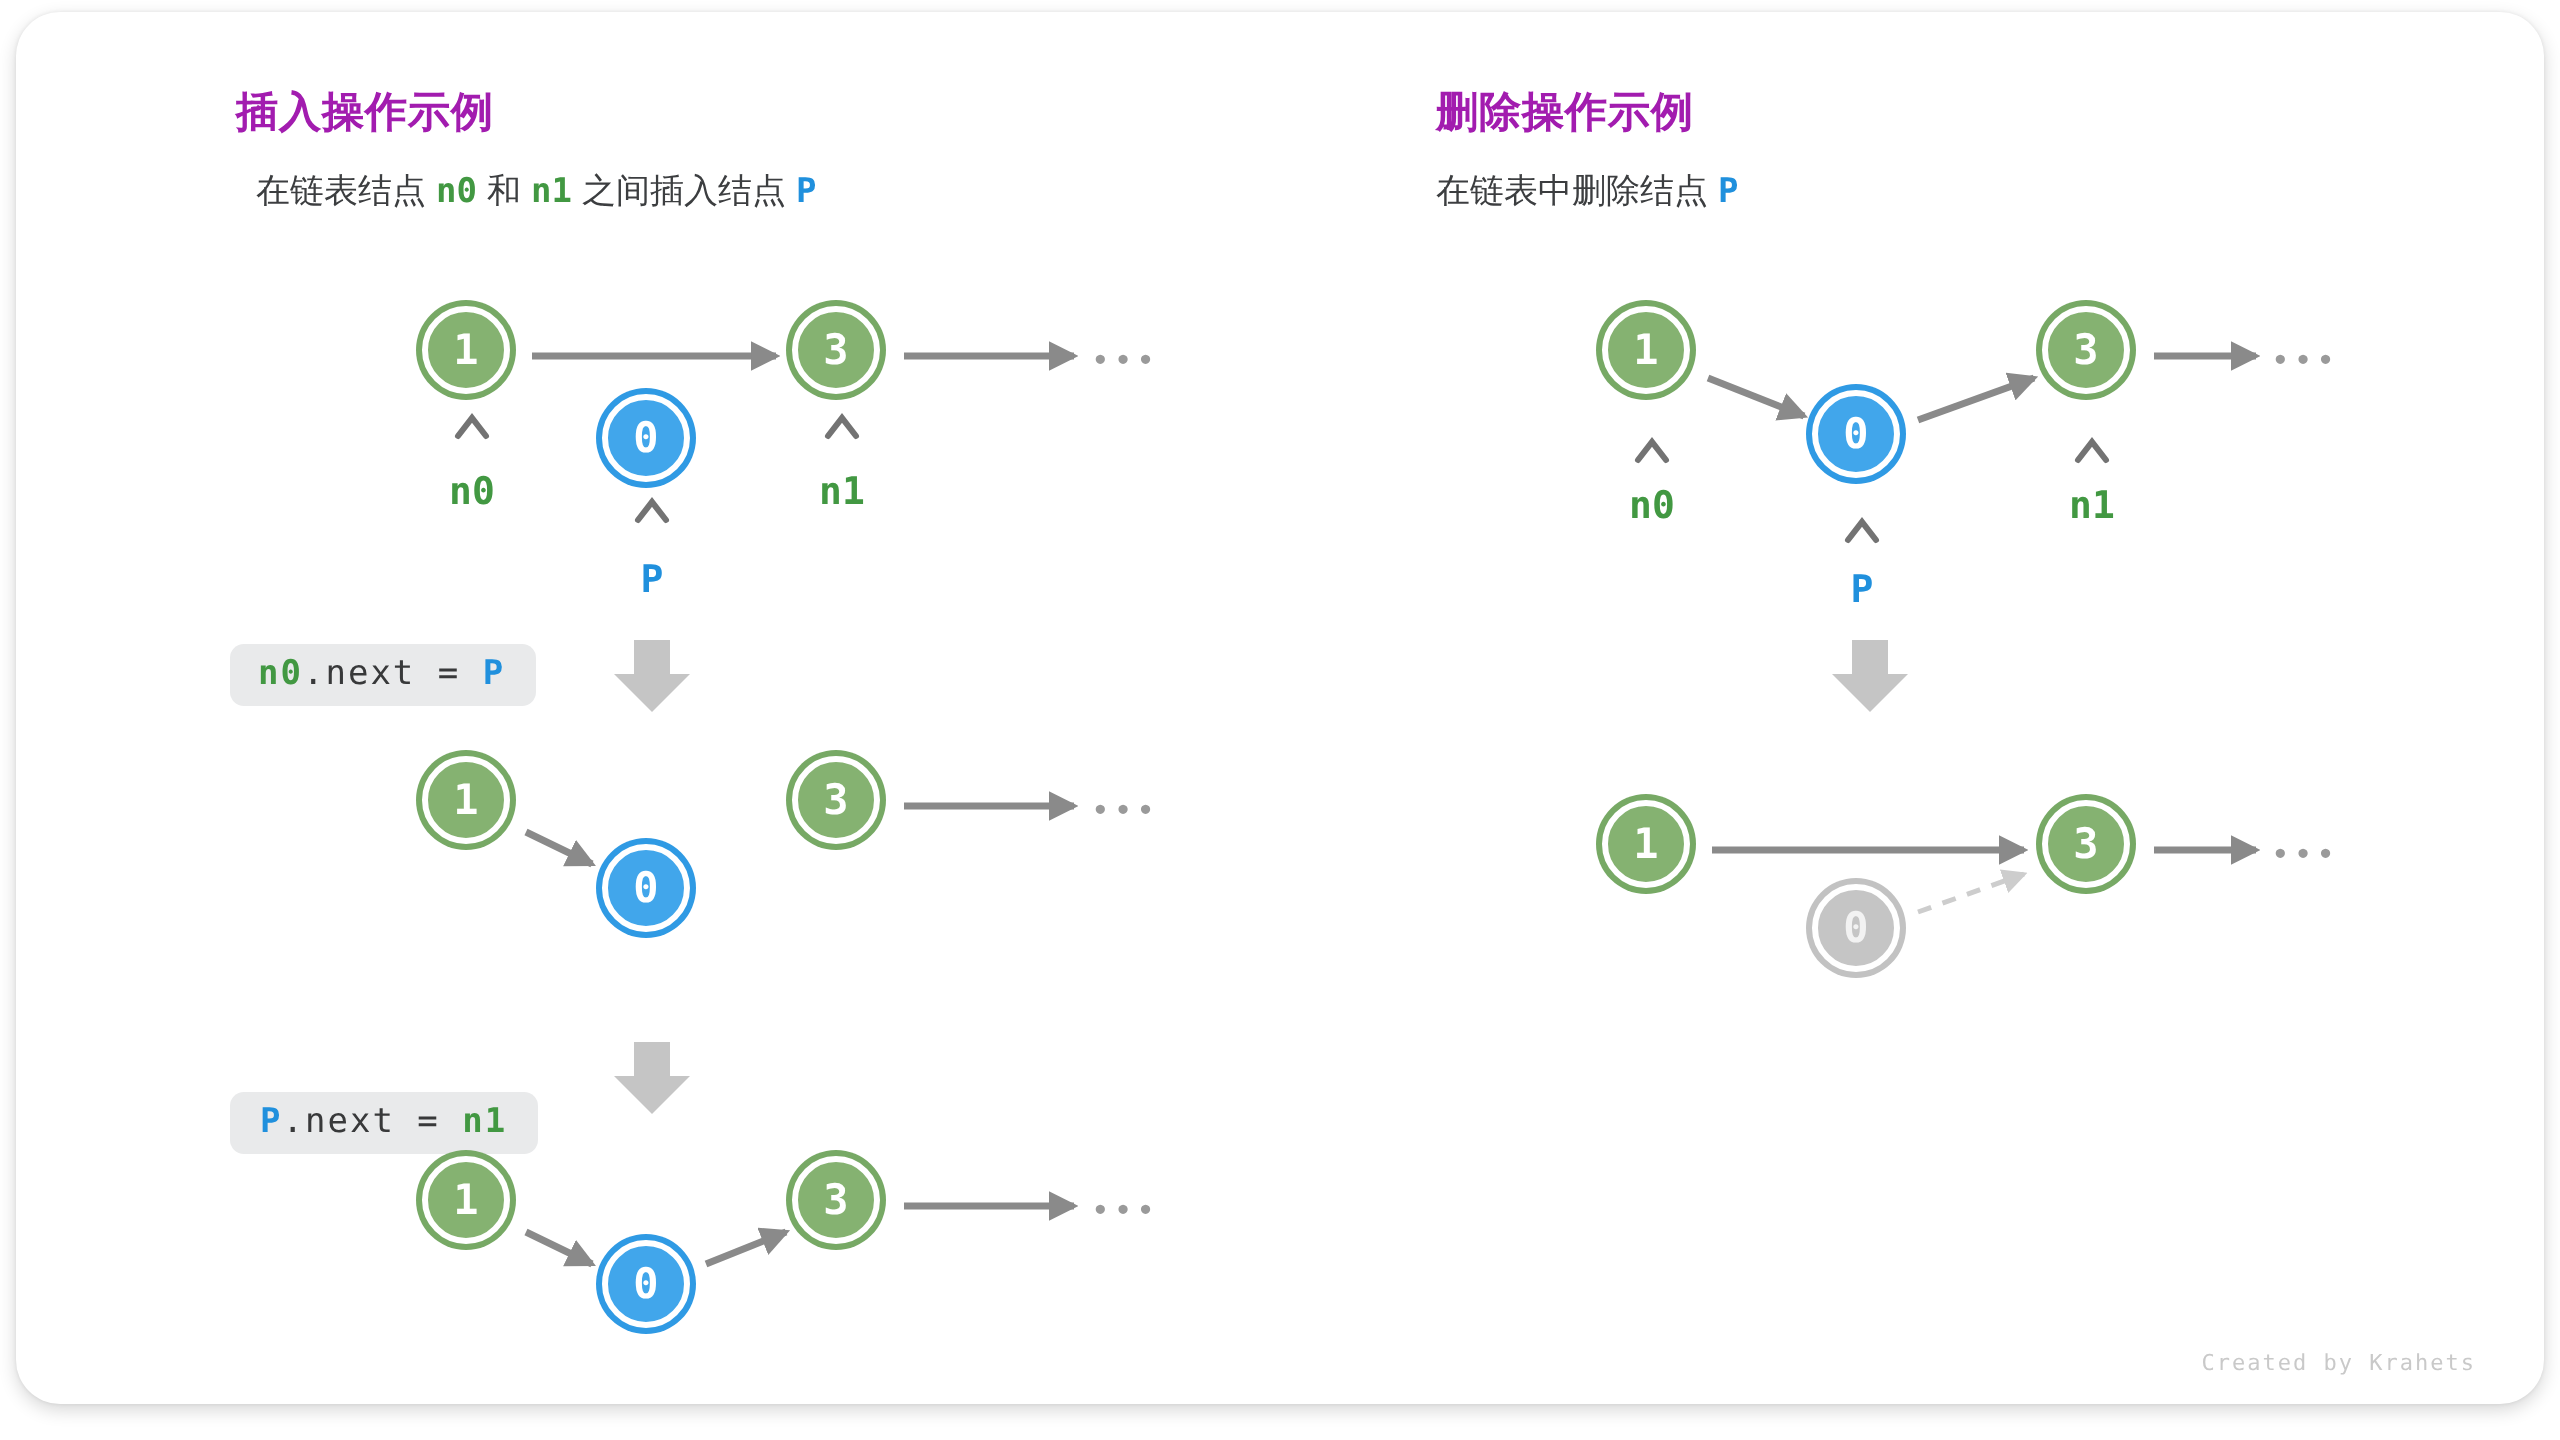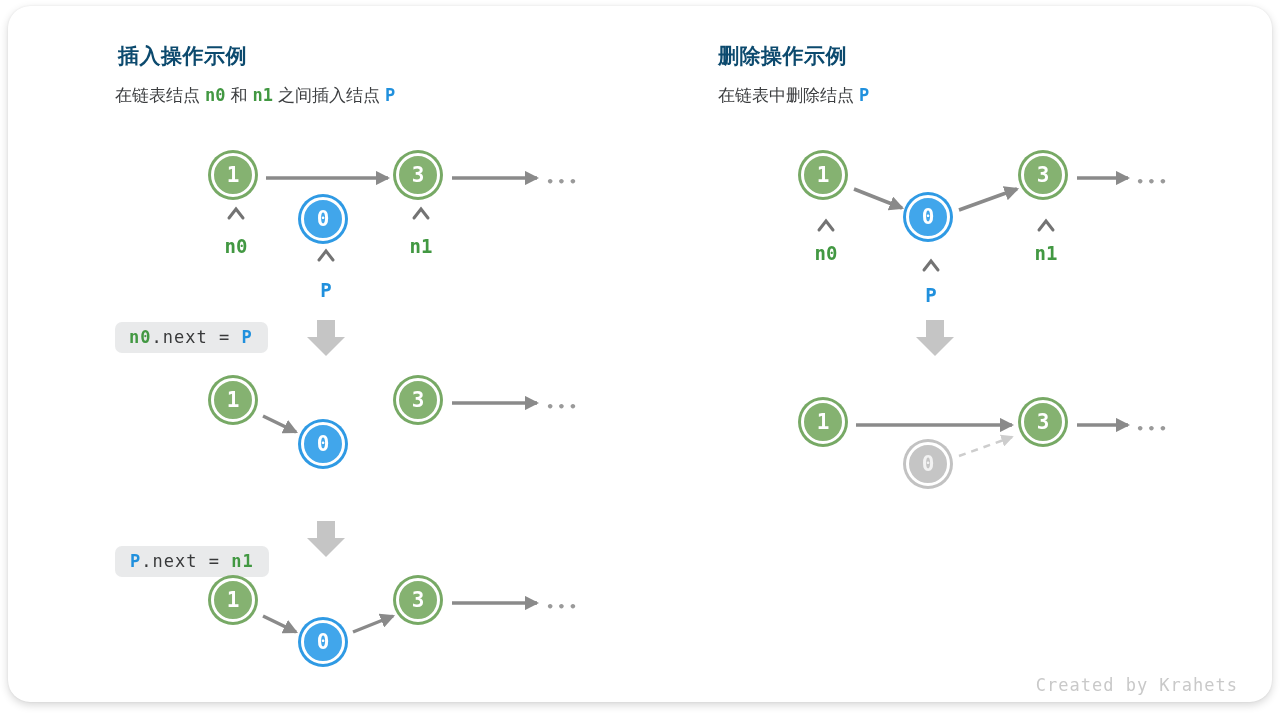--- a/index.html
+++ b/index.html
@@ -6,21 +6,21 @@
   html, body { width: 1280px; height: 720px; background: #ffffff; font-family: "Liberation Sans", sans-serif; overflow: hidden; }
   .stage { position: relative; width: 1280px; height: 720px; }
   .card {
     position: absolute; left: 8px; top: 6px; width: 1264px; height: 696px;
     background: #ffffff; border-radius: 22px;
     box-shadow: 0 3px 9px rgba(0,0,0,0.16), 0 0 2px rgba(0,0,0,0.08);
   }
   .layer { position: absolute; left: 0; top: 0; width: 1280px; height: 720px; }
 
   .panel-title {
-    position: absolute; font-size: 21px; font-weight: bold; color: #0c4a6e;
+    position: absolute; font-size: 21px; font-weight: bold; color: #a21caf;
     letter-spacing: 0.5px; white-space: nowrap;
   }
   .panel-subtitle {
     position: absolute; font-size: 17px; color: #3c3e40; white-space: nowrap;
   }
   .sub-code {
     font-family: "DejaVu Sans Mono", monospace; font-weight: bold; font-size: 17px;
     margin: 0 5px;
   }
   .green-txt { color: #429842; }
@@ -49,21 +49,21 @@
   .code-box {
     position: absolute; height: 31px; line-height: 31px; padding: 0 15px;
     background: #e9eaeb; border-radius: 7px; white-space: nowrap;
     font-family: "DejaVu Sans Mono", monospace; font-size: 17px; letter-spacing: 1px;
     color: #38393a;
   }
   .code-box b { font-weight: bold; }
 
   .footer-credit {
     position: absolute; right: 42px; top: 675px;
-    font-family: "DejaVu Sans Mono", monospace; font-size: 17px;
+    font-family: "DejaVu Sans Mono", monospace; font-size: 11px;
     color: #c9c9c9; letter-spacing: 1px;
   }
   svg { position: absolute; left: 0; top: 0; pointer-events: none; }
 </style>
 </head>
 <body>
 
 <div class="stage">
   <div class="card"></div>
 
@@ -109,21 +109,21 @@
     </g>
 
     <g fill="#c5c5c5">
       <polygon points="317,320 335,320 335,337 345,337 326,356 307,337 317,337"></polygon>
       <polygon points="317,521 335,521 335,538 345,538 326,557 307,538 317,538"></polygon>
       <polygon points="926,320 944,320 944,337 954,337 935,356 916,337 926,337"></polygon>
     </g>
   </svg>
 
   <div class="panel-title" style="left:118px; top:42px;">插入操作示例</div>
-  <div class="panel-subtitle" style="left:115px; top:84px;text-align:center;">
+  <div class="panel-subtitle" style="left:128px; top:84px;text-align:center;">
     <span>在链表结点</span><span class="sub-code green-txt">n0</span><span>和</span><span class="sub-code green-txt">n1</span><span>之间插入结点</span><span class="sub-code blue-txt">P</span>
   </div>
 
   <div class="node node-green" style="left:211px; top:153px;">1</div>
   <div class="node node-blue" style="left:301px; top:197px;">0</div>
   <div class="node node-green" style="left:396px; top:153px;">3</div>
   <span class="dots" style="left:563px; top:181px;">•••</span>
   <span class="ptr-label green-txt" style="left:236px; top:246px;">n0</span>
   <span class="ptr-label blue-txt" style="left:326px; top:290px;">P</span>
   <span class="ptr-label green-txt" style="left:421px; top:246px;">n1</span>

